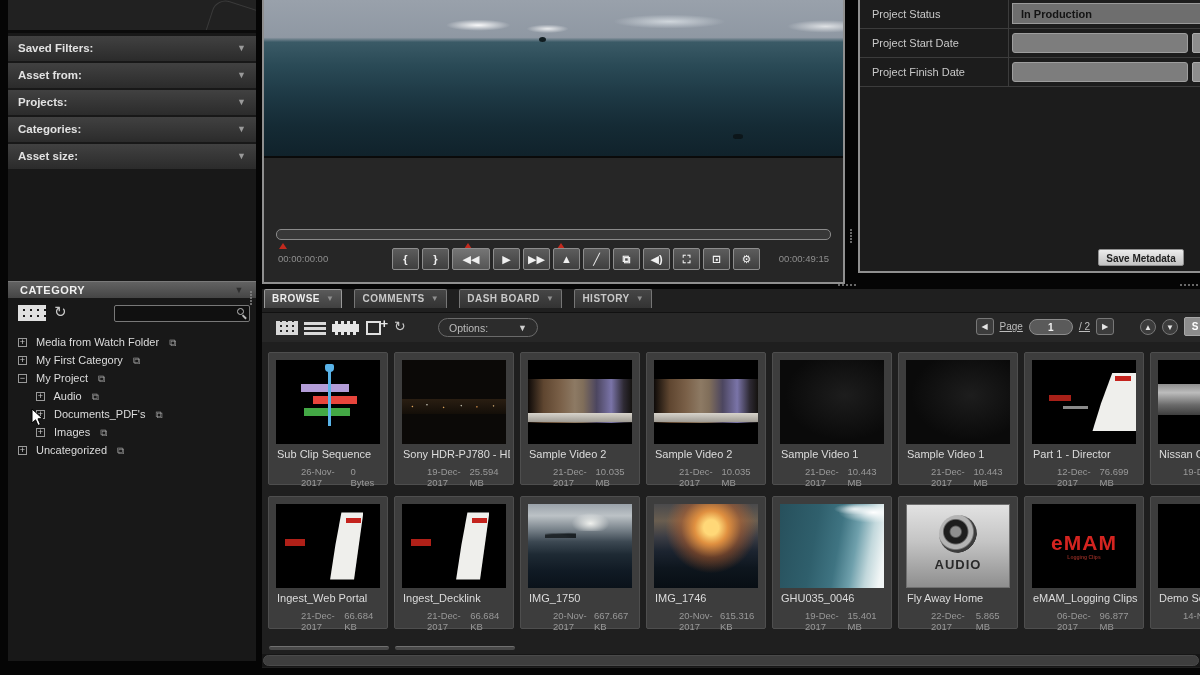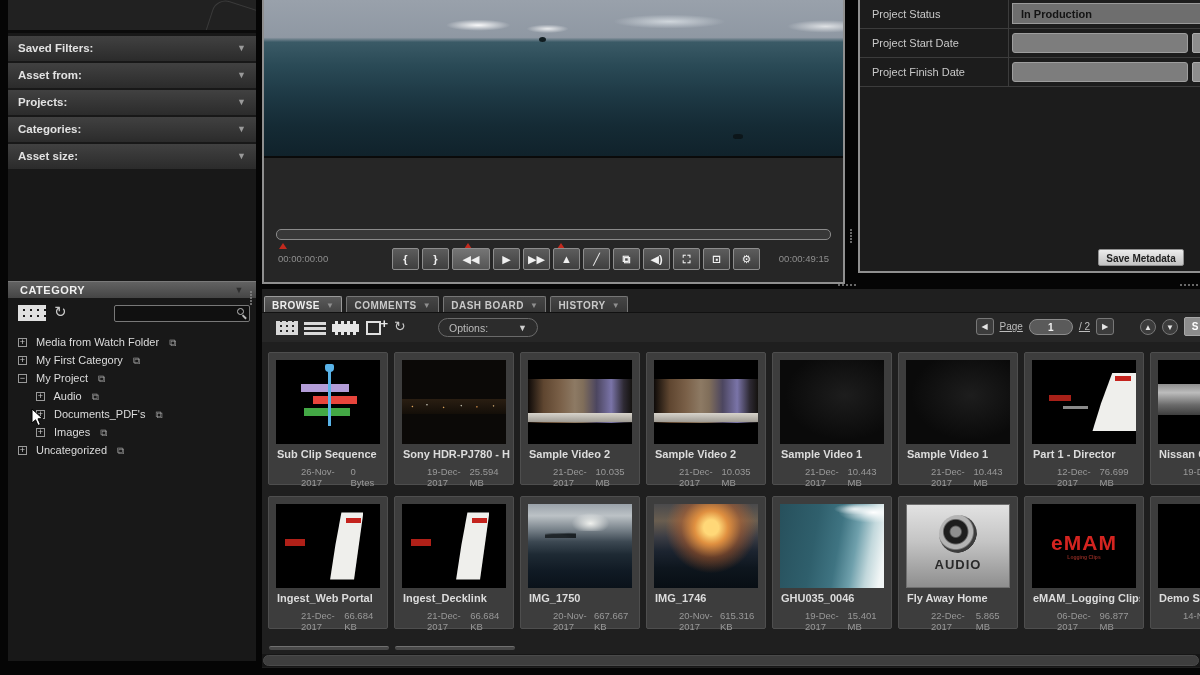--- a/index.html
+++ b/index.html
@@ -79,21 +79,21 @@
   .minput{position:absolute;left:152px;top:4px;width:176px;height:20px;background:#7d7d7d;
           border:1px solid #9e9e9e;border-radius:3px;}
   .mend{left:332px;top:4px;width:14px;height:20px;background:#8d8d8d;border:1px solid #ababab;border-radius:2px;}
   .save{position:absolute;top:249px;right:16px;width:86px;height:17px;
         background:linear-gradient(#ececec,#c2c2c2);border:1px solid #8f8f8f;border-radius:2px;
         color:#222;font-size:10px;font-weight:bold;text-align:center;line-height:15px;
         font-family:"Liberation Sans",sans-serif;}
 
   
   .browse{position:absolute;left:262px;top:289px;width:938px;height:379px;background:#1f1f1f;overflow:hidden;}
-  .tabs{position:absolute;left:2px;top:0;height:33px;display:flex;gap:4px;align-items:center;}
+  .tabs{position:absolute;left:2px;top:0;height:33px;display:flex;gap:12px;}
   .tab{height:19px;line-height:18px;padding:0 7px;background:linear-gradient(#464646,#333);
        border:1px solid #767676;border-bottom:none;border-radius:2px 2px 0 0;
        color:#c9c9c9;font-size:10px;font-weight:bold;letter-spacing:.5px;display:flex;align-items:center;gap:6px;}
   .tab.active{background:linear-gradient(#5a5a5a,#404040);color:#eee;border-color:#9a9a9a;}
   .tab .tchev{color:#8f8f8f;font-size:8px;}
   .toolbar{position:absolute;left:0;right:0;top:23px;height:30px;background:#272727;border-top:1px solid #111;}
   .vicon{position:absolute;top:8px;height:14px;}
   .ic-grid{left:14px;width:22px;background-image:repeating-linear-gradient(90deg,#d8d8d8 0 4px,transparent 4px 6px),
            repeating-linear-gradient(0deg,#d8d8d8 0 3px,transparent 3px 5px);}
   .ic-list{left:42px;width:22px;background-image:repeating-linear-gradient(0deg,#d8d8d8 0 3px,transparent 3px 5px);}
@@ -111,21 +111,21 @@
   .plabel{color:#bdbdbd;font-size:10px;text-decoration:underline;}
   .pinput{width:44px;height:16px;background:#5a5a5a;border:1px solid #8c8c8c;border-radius:8px;
           color:#f2f2f2;font-size:10px;font-weight:bold;text-align:center;line-height:15px;}
   .cutbtn{width:22px;height:19px;background:#8d8d8d;border:1px solid #a8a8a8;border-radius:2px;
           color:#fff;font-size:10px;font-weight:bold;text-align:center;line-height:18px;}
   .gridwrap{position:absolute;left:6px;right:0;top:63px;height:292px;overflow:hidden;}
   .cards{width:1020px;display:flex;flex-wrap:wrap;}
   .card{position:relative;width:120px;height:133px;margin:0 6px 11px 0;background:#3d3d3d;
         border:1px solid #4e4e4e;border-radius:2px;}
   .th{position:absolute;left:7px;top:7px;width:104px;height:84px;background:#000;overflow:hidden;}
-  .aname{position:absolute;left:8px;right:3px;top:95px;color:#dcdcdc;font-size:11px;font-weight:bold;
+  .aname{position:absolute;left:8px;right:3px;top:95px;color:#dcdcdc;font-size:11px;font-weight:normal;
          white-space:nowrap;overflow:hidden;}
   .ameta{position:absolute;left:8px;right:8px;top:113px;color:#999;font-size:9.5px;display:flex;justify-content:space-between;margin-left:24px;}
   .rowline{position:absolute;top:357px;width:120px;height:4px;background:#484848;border-top:1px solid #707070;border-radius:2px;}
   .hscroll{position:absolute;left:0;right:0;top:365px;height:13px;background:#161616;}
   .hthumb{position:absolute;left:1px;right:1px;top:1px;height:11px;background:#3e3e3e;border-radius:6px;border:1px solid #4a4a4a;}
 
   
   .th.timeline .tl1{left:24%;top:29%;width:46%;height:8px;background:#b39dd8;}
   .th.timeline .tl2{left:36%;top:43%;width:42%;height:8px;background:#e8453c;}
   .th.timeline .tl3{left:27%;top:57%;width:44%;height:8px;background:#43a845;}

